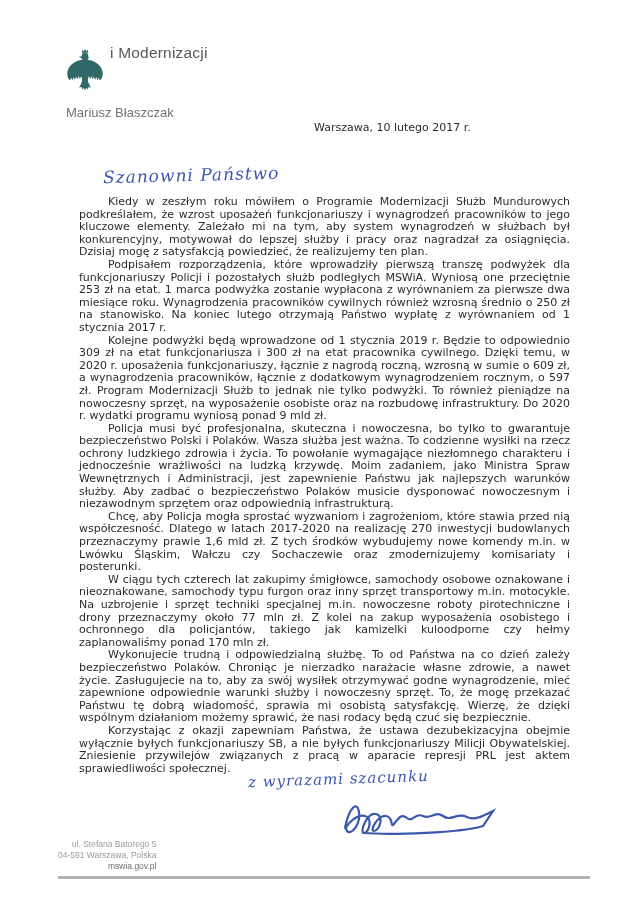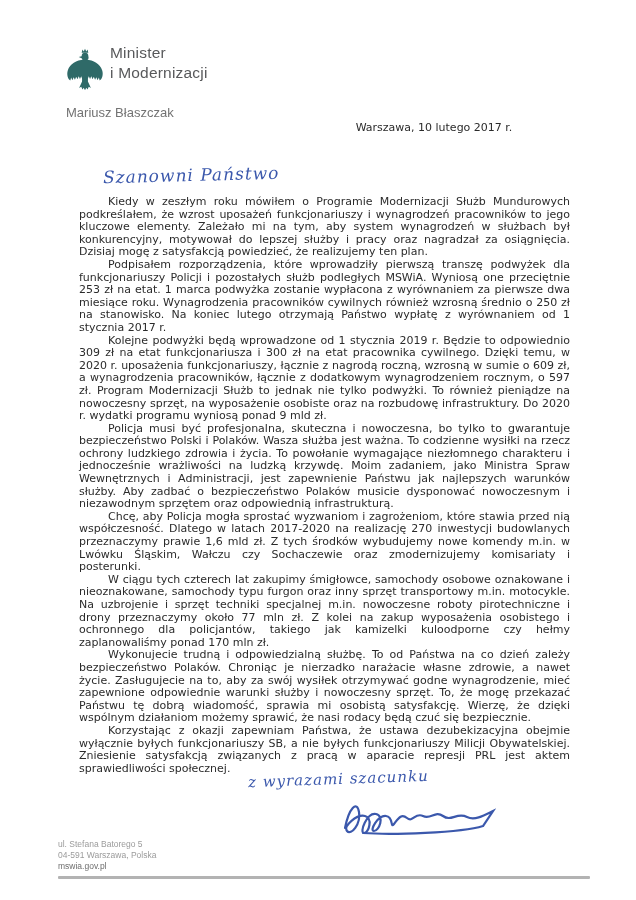--- a/index.html
+++ b/index.html
@@ -21,21 +21,21 @@
     font-family:"Liberation Sans",sans-serif;
     font-size:15.5px;line-height:19.5px;color:var(--ministry-gray);
     letter-spacing:.2px;font-weight:400;
   }
   .sender{
     position:absolute;left:66px;top:105px;
     font-family:"Liberation Sans",sans-serif;
     font-size:13px;font-weight:400;color:#737373;
   }
   .dateline{
-    position:absolute;left:332px;top:121px;width:204px;text-align:center;
+    position:absolute;left:314px;top:121px;width:204px;text-align:left;
     font-size:11px;color:var(--body-text);
   }
   .greeting{
     position:absolute;left:103px;top:165px;
     font-family:"DejaVu Serif",serif;font-style:italic;
     font-size:17px;color:var(--ink-blue);transform:rotate(-1.5deg);
     letter-spacing:1px;white-space:nowrap;
   }
   .body{
     position:absolute;left:79px;top:196px;width:491px;
@@ -46,21 +46,21 @@
   .closing{
     position:absolute;left:248px;top:770px;
     font-family:"DejaVu Serif",serif;font-style:italic;
     font-size:15px;color:var(--ink-blue);transform:rotate(-2deg);
     letter-spacing:1px;white-space:nowrap;
   }
   .signature{position:absolute;left:333px;top:788px;}
   .footer{
     position:absolute;left:58px;top:839px;
     font-family:"Liberation Sans",sans-serif;
-    font-size:8.5px;line-height:11px;color:var(--footer-gray);
+    font-size:8.5px;line-height:11px;color:var(--footer-gray);text-align:right;
   }
   .footer .website{color:#6e6e6e;font-weight:400;}
   .divider{
     position:absolute;left:58px;top:876px;width:532px;height:3px;
     background:var(--divider-gray);border-radius:1px;
   }
 </style>
 </head>
 <body>
 
@@ -73,40 +73,39 @@
         <path d="M50 12 a8 8 0 0 0 -8 8 l-7 2 7 3 a8 8 0 0 0 16 -5 a8 8 0 0 0 -8 -8 Z"></path>
         <path d="M47 28 C30 30 14 38 9 54 C6 64 9 74 15 78 L17 71 L20 77 L23 70 L26 76 L29 69 L32 75 L35 68 L38 74 L41 68 L43 73
                  L43 80 L36 96 L41 93 L44 99 L47 95 L50 101 L53 95 L56 99 L59 93 L64 96 L57 80 L57 73
                  L59 68 L62 74 L65 68 L68 75 L71 69 L74 76 L77 70 L80 77 L83 71 L85 78 C91 74 94 64 91 54 C86 38 70 30 53 28 Z"></path>
       </g>
     </svg>
   </div>
 
   <div class="ministry">
 
-  <div>Minister</div>
       <div>i Modernizacji</div>
     </div>
 
   <div class="sender">Mariusz Błaszczak</div>
 
   <div class="dateline">Warszawa, 10 lutego 2017 r.</div>
 
   <div class="greeting">Szanowni Państwo</div>
 
   <div class="body">
 
   <p>Kiedy w zeszłym roku mówiłem o Programie Modernizacji Służb Mundurowych podkreślałem, że wzrost uposażeń funkcjonariuszy i wynagrodzeń pracowników to jego kluczowe elementy. Zależało mi na tym, aby system wynagrodzeń w służbach był konkurencyjny, motywował do lepszej służby i pracy oraz nagradzał za osiągnięcia. Dzisiaj mogę z satysfakcją powiedzieć, że realizujemy ten plan.</p>
       <p>Podpisałem rozporządzenia, które wprowadziły pierwszą transzę podwyżek dla funkcjonariuszy Policji i pozostałych służb podległych MSWiA. Wyniosą one przeciętnie 253 zł na etat. 1 marca podwyżka zostanie wypłacona z wyrównaniem za pierwsze dwa miesiące roku. Wynagrodzenia pracowników cywilnych również wzrosną średnio o 250 zł na stanowisko. Na koniec lutego otrzymają Państwo wypłatę z wyrównaniem od 1 stycznia 2017 r.</p>
       <p>Kolejne podwyżki będą wprowadzone od 1 stycznia 2019 r. Będzie to odpowiednio 309 zł na etat funkcjonariusza i 300 zł na etat pracownika cywilnego. Dzięki temu, w 2020 r. uposażenia funkcjonariuszy, łącznie z nagrodą roczną, wzrosną w sumie o 609 zł, a wynagrodzenia pracowników, łącznie z dodatkowym wynagrodzeniem rocznym, o 597 zł. Program Modernizacji Służb to jednak nie tylko podwyżki. To również pieniądze na nowoczesny sprzęt, na wyposażenie osobiste oraz na rozbudowę infrastruktury. Do 2020 r. wydatki programu wyniosą ponad 9 mld zł.</p>
       <p>Policja musi być profesjonalna, skuteczna i nowoczesna, bo tylko to gwarantuje bezpieczeństwo Polski i Polaków. Wasza służba jest ważna. To codzienne wysiłki na rzecz ochrony ludzkiego zdrowia i życia. To powołanie wymagające niezłomnego charakteru i jednocześnie wrażliwości na ludzką krzywdę. Moim zadaniem, jako Ministra Spraw Wewnętrznych i Administracji, jest zapewnienie Państwu jak najlepszych warunków służby. Aby zadbać o bezpieczeństwo Polaków musicie dysponować nowoczesnym i niezawodnym sprzętem oraz odpowiednią infrastrukturą.</p>
       <p>Chcę, aby Policja mogła sprostać wyzwaniom i zagrożeniom, które stawia przed nią współczesność. Dlatego w latach 2017-2020 na realizację 270 inwestycji budowlanych przeznaczymy prawie 1,6 mld zł. Z tych środków wybudujemy nowe komendy m.in. w Lwówku Śląskim, Wałczu czy Sochaczewie oraz zmodernizujemy komisariaty i posterunki.</p>
       <p>W ciągu tych czterech lat zakupimy śmigłowce, samochody osobowe oznakowane i nieoznakowane, samochody typu furgon oraz inny sprzęt transportowy m.in. motocykle. Na uzbrojenie i sprzęt techniki specjalnej m.in. nowoczesne roboty pirotechniczne i drony przeznaczymy około 77 mln zł. Z kolei na zakup wyposażenia osobistego i ochronnego dla policjantów, takiego jak kamizelki kuloodporne czy hełmy zaplanowaliśmy ponad 170 mln zł.</p>
       <p>Wykonujecie trudną i odpowiedzialną służbę. To od Państwa na co dzień zależy bezpieczeństwo Polaków. Chroniąc je nierzadko narażacie własne zdrowie, a nawet życie. Zasługujecie na to, aby za swój wysiłek otrzymywać godne wynagrodzenie, mieć zapewnione odpowiednie warunki służby i nowoczesny sprzęt. To, że mogę przekazać Państwu tę dobrą wiadomość, sprawia mi osobistą satysfakcję. Wierzę, że dzięki wspólnym działaniom możemy sprawić, że nasi rodacy będą czuć się bezpiecznie.</p>
-      <p>Korzystając z okazji zapewniam Państwa, że ustawa dezubekizacyjna obejmie wyłącznie byłych funkcjonariuszy SB, a nie byłych funkcjonariuszy Milicji Obywatelskiej. Zniesienie satysfakcją związanych z pracą w aparacie represji PRL jest aktem sprawiedliwości społecznej.</p>
+      <p>Korzystając z okazji zapewniam Państwa, że ustawa dezubekizacyjna obejmie wyłącznie byłych funkcjonariuszy SB, a nie byłych funkcjonariuszy Milicji Obywatelskiej. Zniesienie przywilejów związanych z pracą w aparacie represji PRL jest aktem sprawiedliwości społecznej.</p>
     </div>
 
   <div class="closing">z wyrazami szacunku</div>
 
   <div class="signature">
     <svg viewBox="0 0 170 58" width="170" height="58" aria-hidden="true">
       <path d="M12 40 C16 20 24 12 26 24 C28 36 18 48 14 43 C10 38 24 26 32 28 C40 30 36 45 31 45 C26 45 34 24 43 26 C52 28 46 43 41 43 C36 43 45 27 53 28 C61 29 57 41 61 36 C65 31 68 25 74 30 C80 35 82 24 90 28 C98 32 102 22 110 28 C118 34 124 24 134 29 C142 33 152 27 160 23 L150 38 C128 45 58 47 30 45" fill="none" stroke="var(--ink-blue)" stroke-width="2.2" stroke-linecap="round"></path>
     </svg>
   </div>
 

